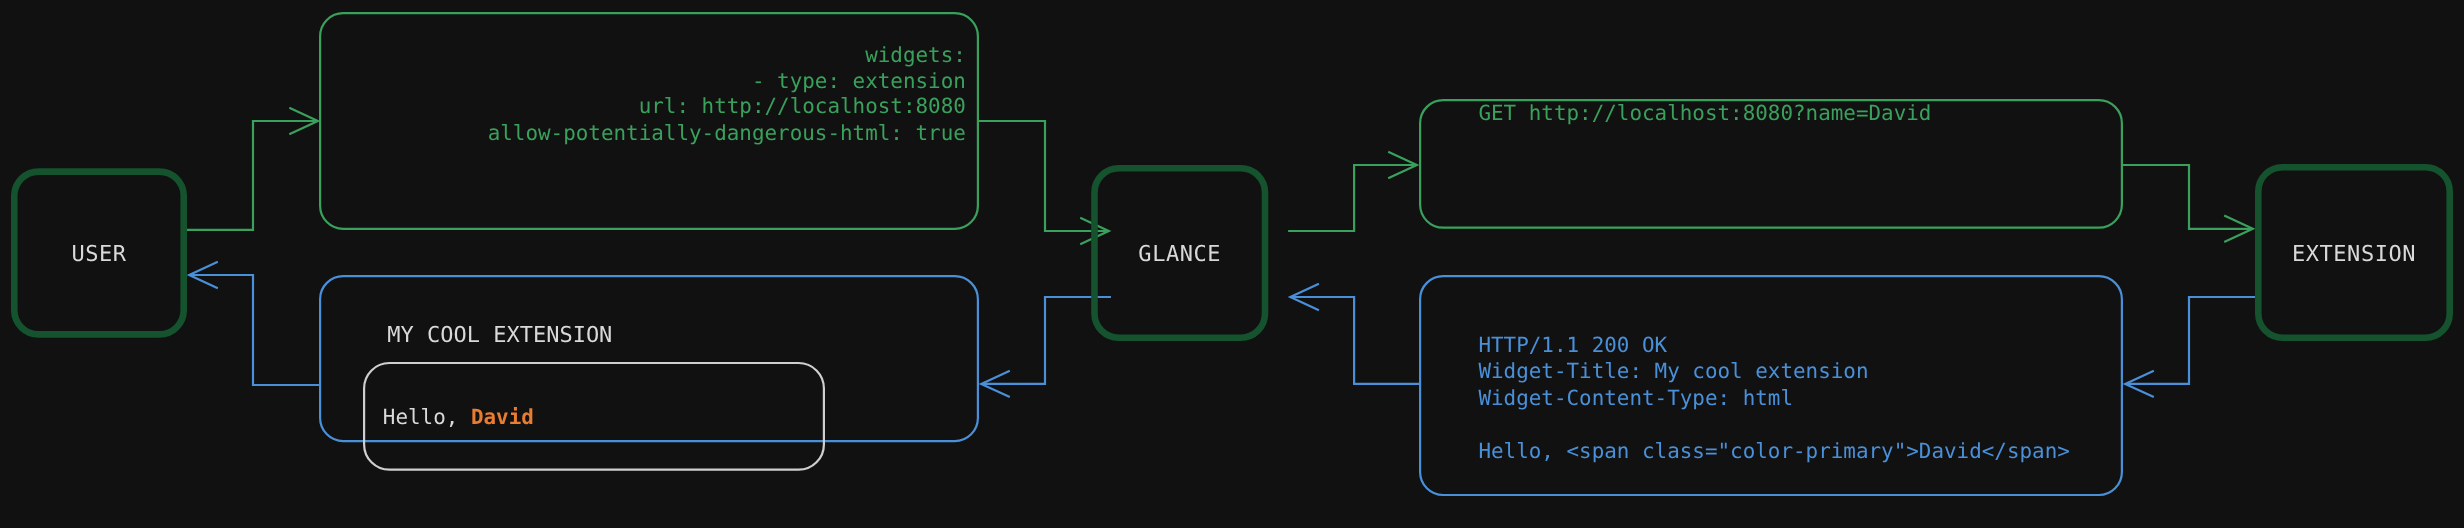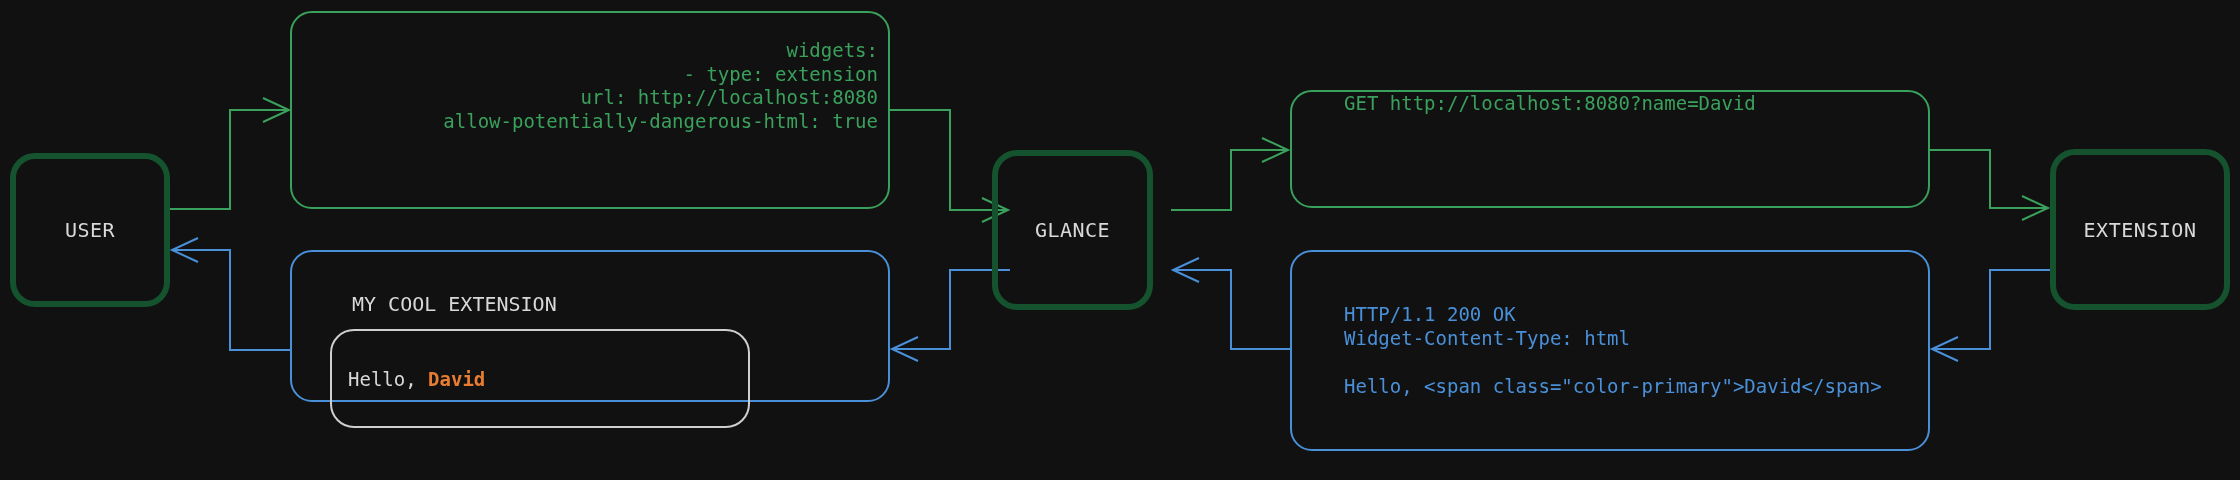--- a/index.html
+++ b/index.html
@@ -157,20 +157,21 @@
     <div class="code-line">    url: http://localhost:8080</div>
     <div class="code-line">    allow-potentially-dangerous-html: true</div>
   </div>
 
   <div class="codebox green box-request">
     <div class="request-line">GET http://localhost:8080?name=David</div>
   </div>
 
   <div class="codebox blue box-response">
     <div class="code-line">HTTP/1.1 200 OK</div>
+    <div class="code-line">Widget-Title: My cool extension</div>
     <div class="code-line">Widget-Content-Type: html</div>
     <div class="code-line"></div>
     <div class="code-line">Hello, &lt;span class="color-primary"&gt;David&lt;/span&gt;</div>
   </div>
 
   <div class="codebox blue box-widget">
     <div class="widget-title">MY COOL EXTENSION</div>
     <div class="hello-box">
       <span class="hello-prefix">Hello, </span><span class="hello-name">David</span>
     </div>

